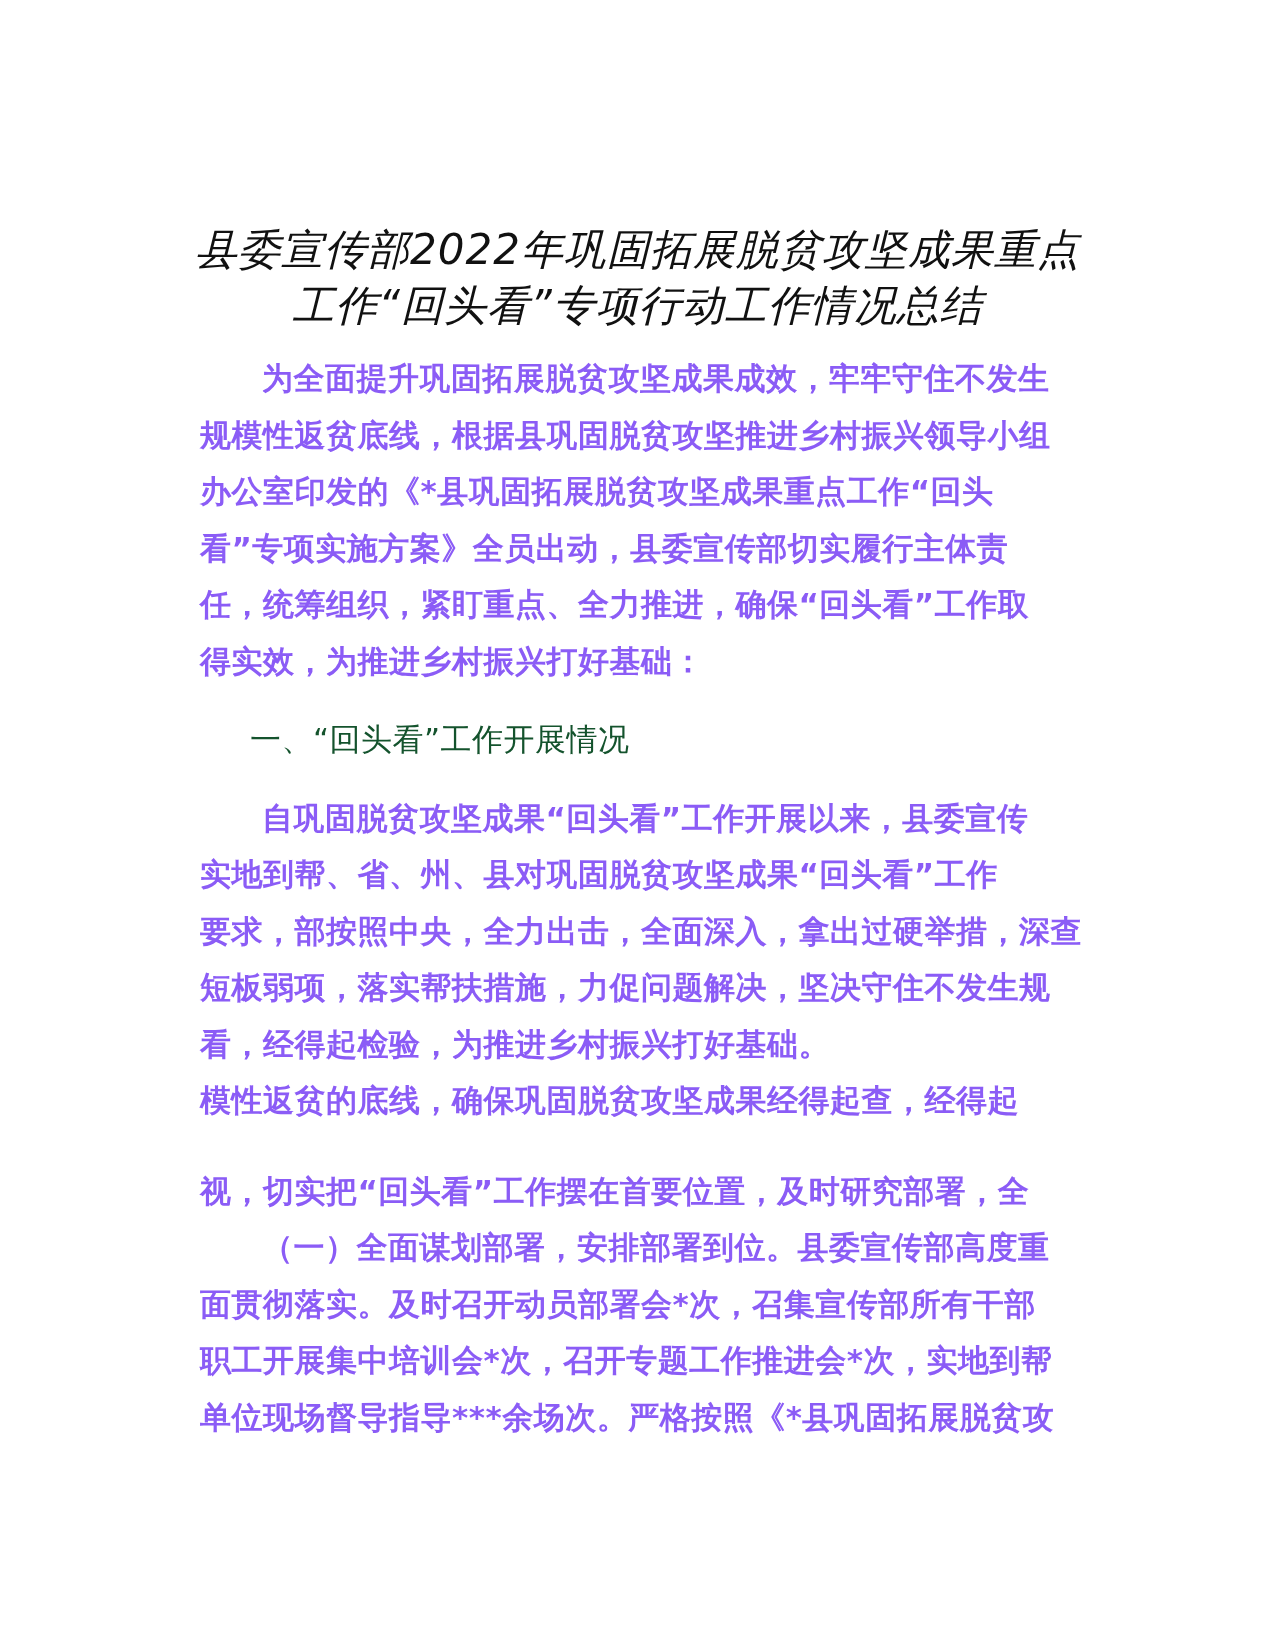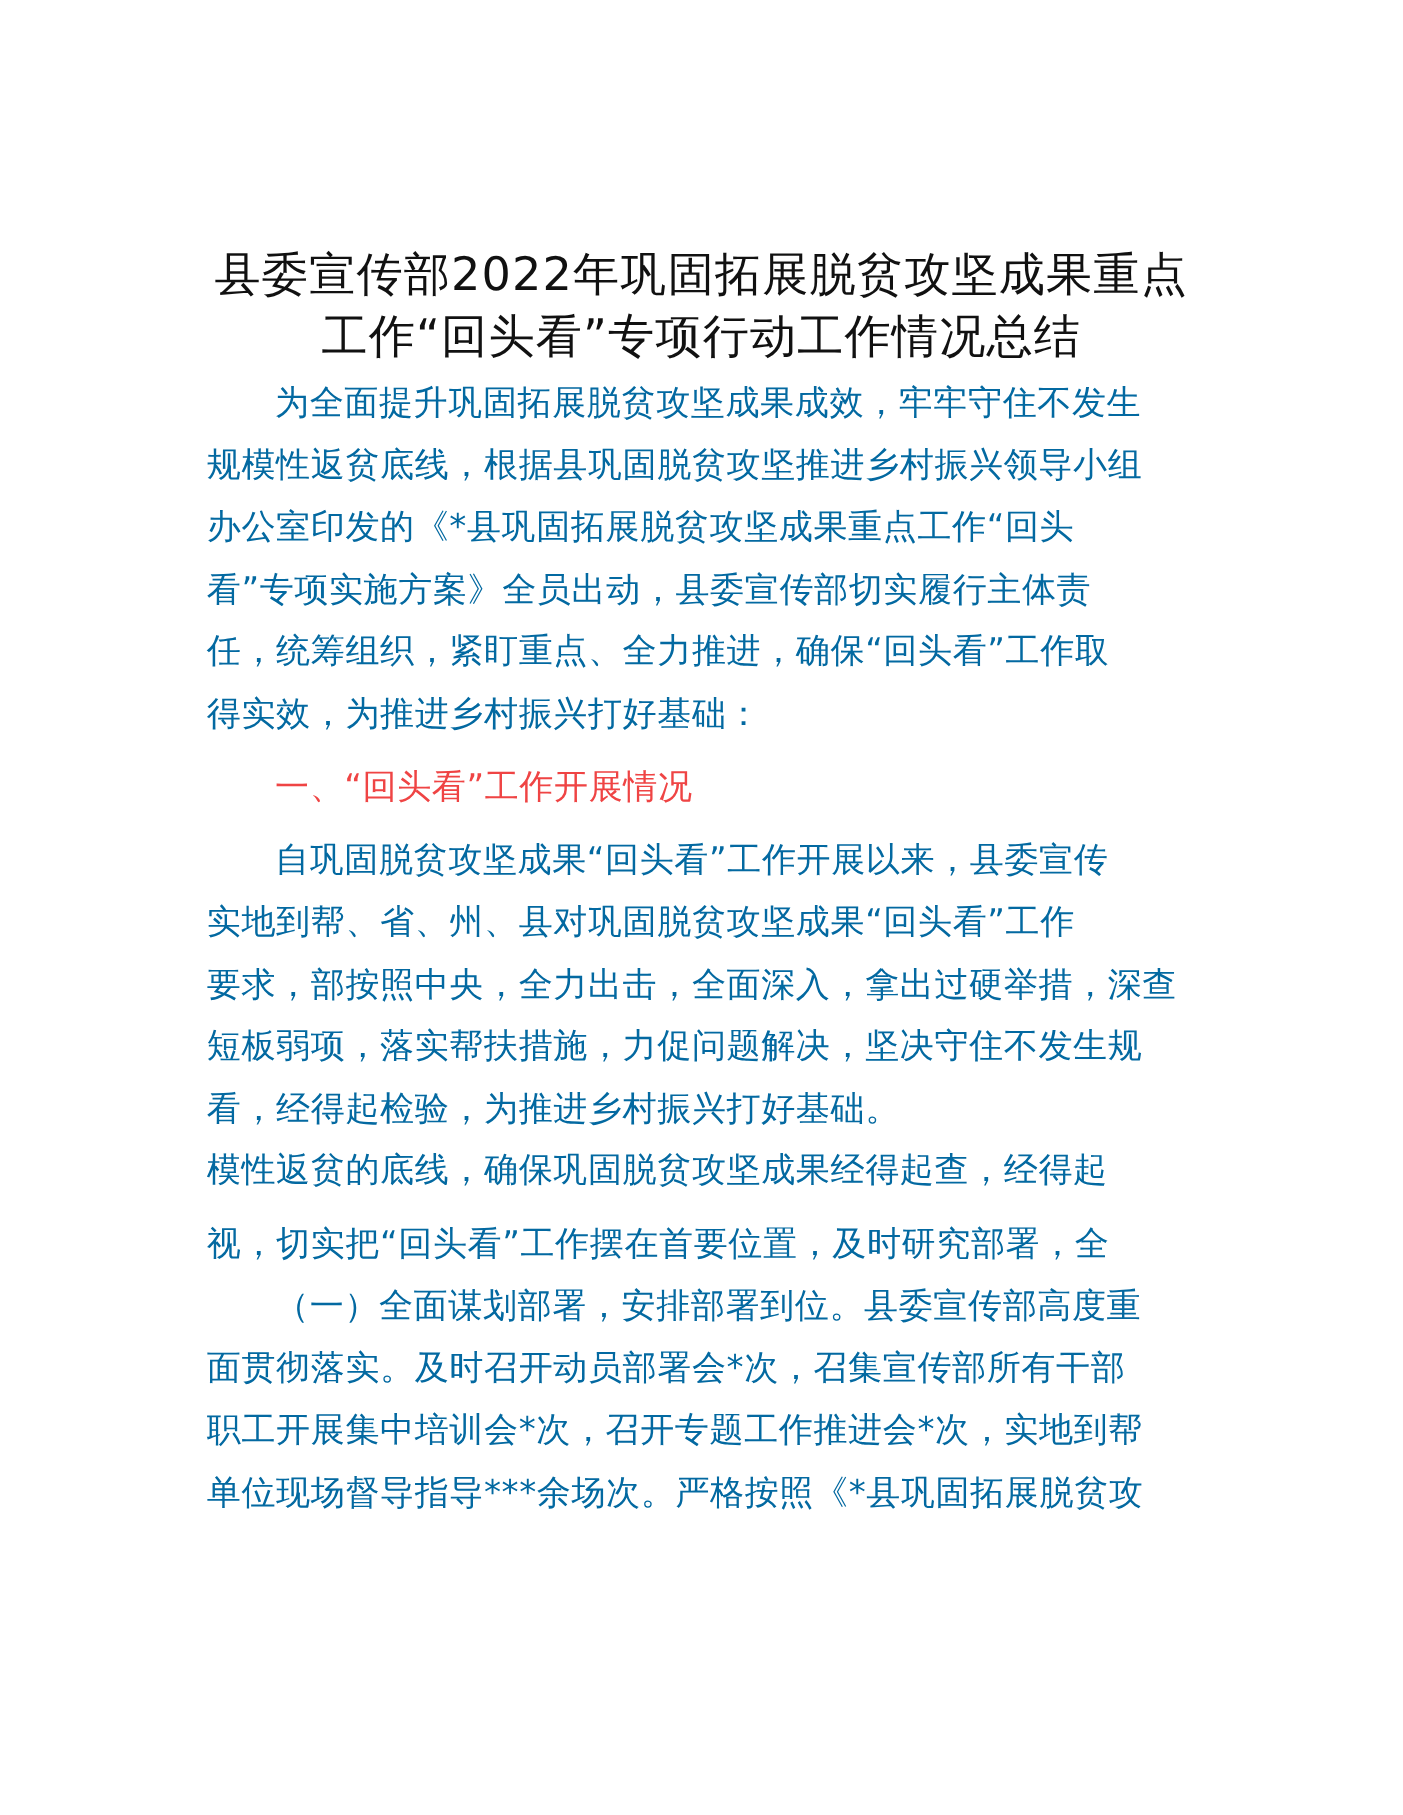--- a/index.html
+++ b/index.html
@@ -28,47 +28,49 @@
       left: 170px;
       width: 935px;
       text-align: center;
       top: 222px;
       font-size: 42px;
       line-height: 56px;
       font-weight: normal;
       letter-spacing: 1px;
       margin: 0;
       color: #111111;
+      font-style: italic;
     }
     .title .line { display: block; white-space: nowrap; }
     .body {
       position: absolute;
       left: 188px;
       top: 338px;
       width: 900px;
     }
     .para {
-      margin: 0;
+      margin: 12px;
       font-size: 31px;
       line-height: 56.5px;
       text-align: justify;
       text-indent: 2em;
       letter-spacing: 0.5px;
-      color: #0369a1;
+      color: #8b5cf6;
+      font-weight: bold;
     }
     .para .ln { display: block; white-space: nowrap; }
     .para .ln.first { text-indent: 2em; }
     .para.no-indent { text-indent: 0; }
     .gap { height: 10px; }
     .heading {
       margin: 0;
       font-size: 31px;
       line-height: 56.5px;
       letter-spacing: 0.5px;
-      color: #ef4444;
+      color: #14532d;
       padding-left: 62px;
       white-space: nowrap;
     }
   </style>
 </head>
 <body>
 
 <div class="page">
 
   <h1 class="title">

